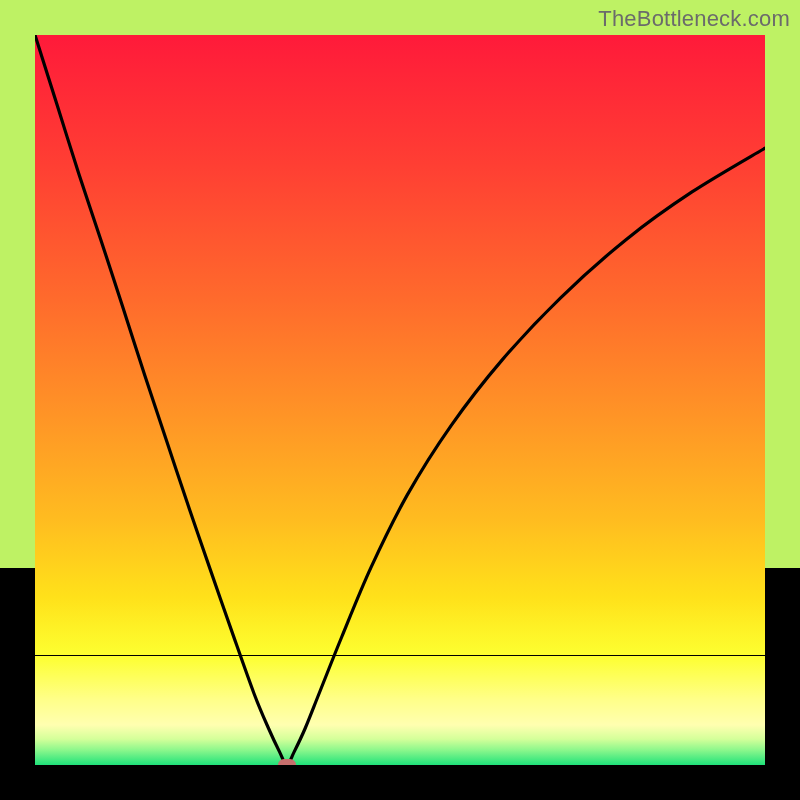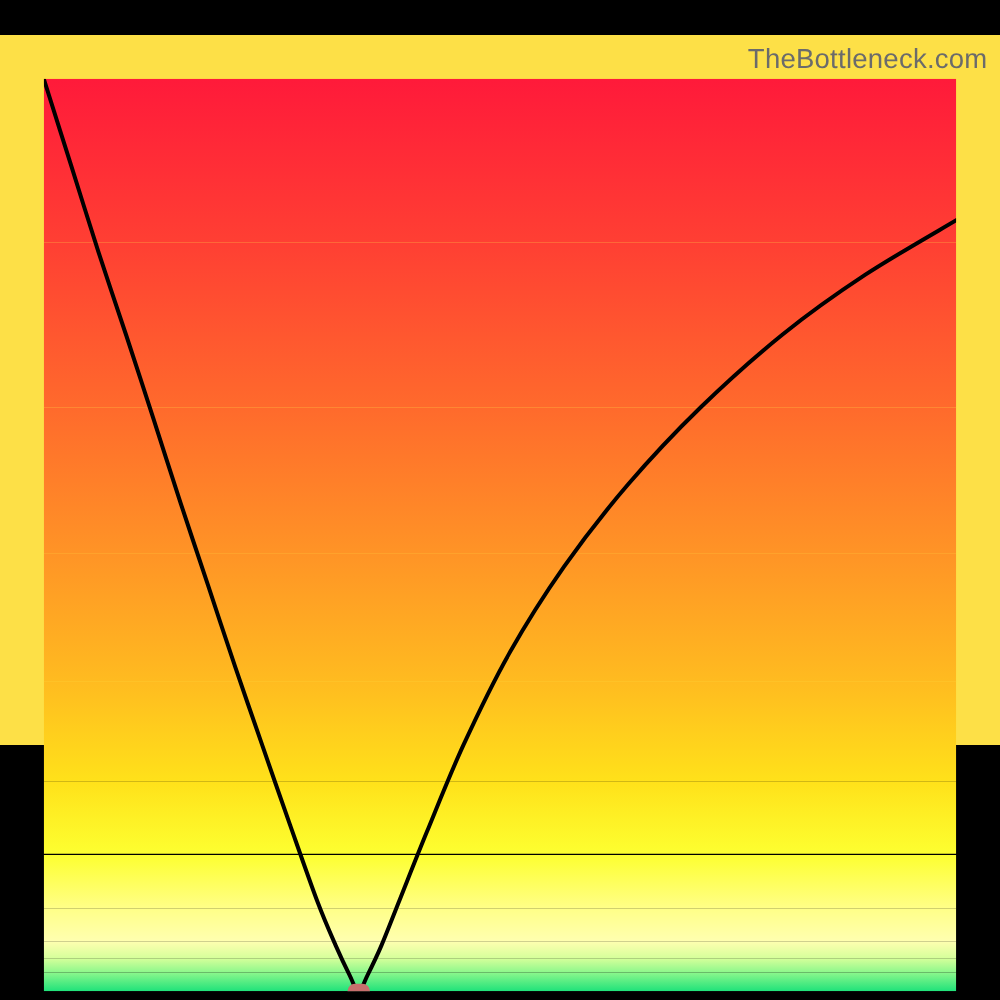--- a/index.html
+++ b/index.html
@@ -10,22 +10,21 @@
     background: #000;
     overflow: hidden;
     font-family: Arial, Helvetica, sans-serif;
   }
   .frame {
     position: absolute;
     left: 0;
     top: 0;
     width: 800px;
     height: 568px;
-    background: #fde047;
-    margin-top: 28px;
+    background: #bef264;
   }
   .plot-area {
     position: absolute;
     left: 35px;
     top: 35px;
     width: 730px;
     height: 730px;
     overflow: hidden;
   }
   .gradient {

